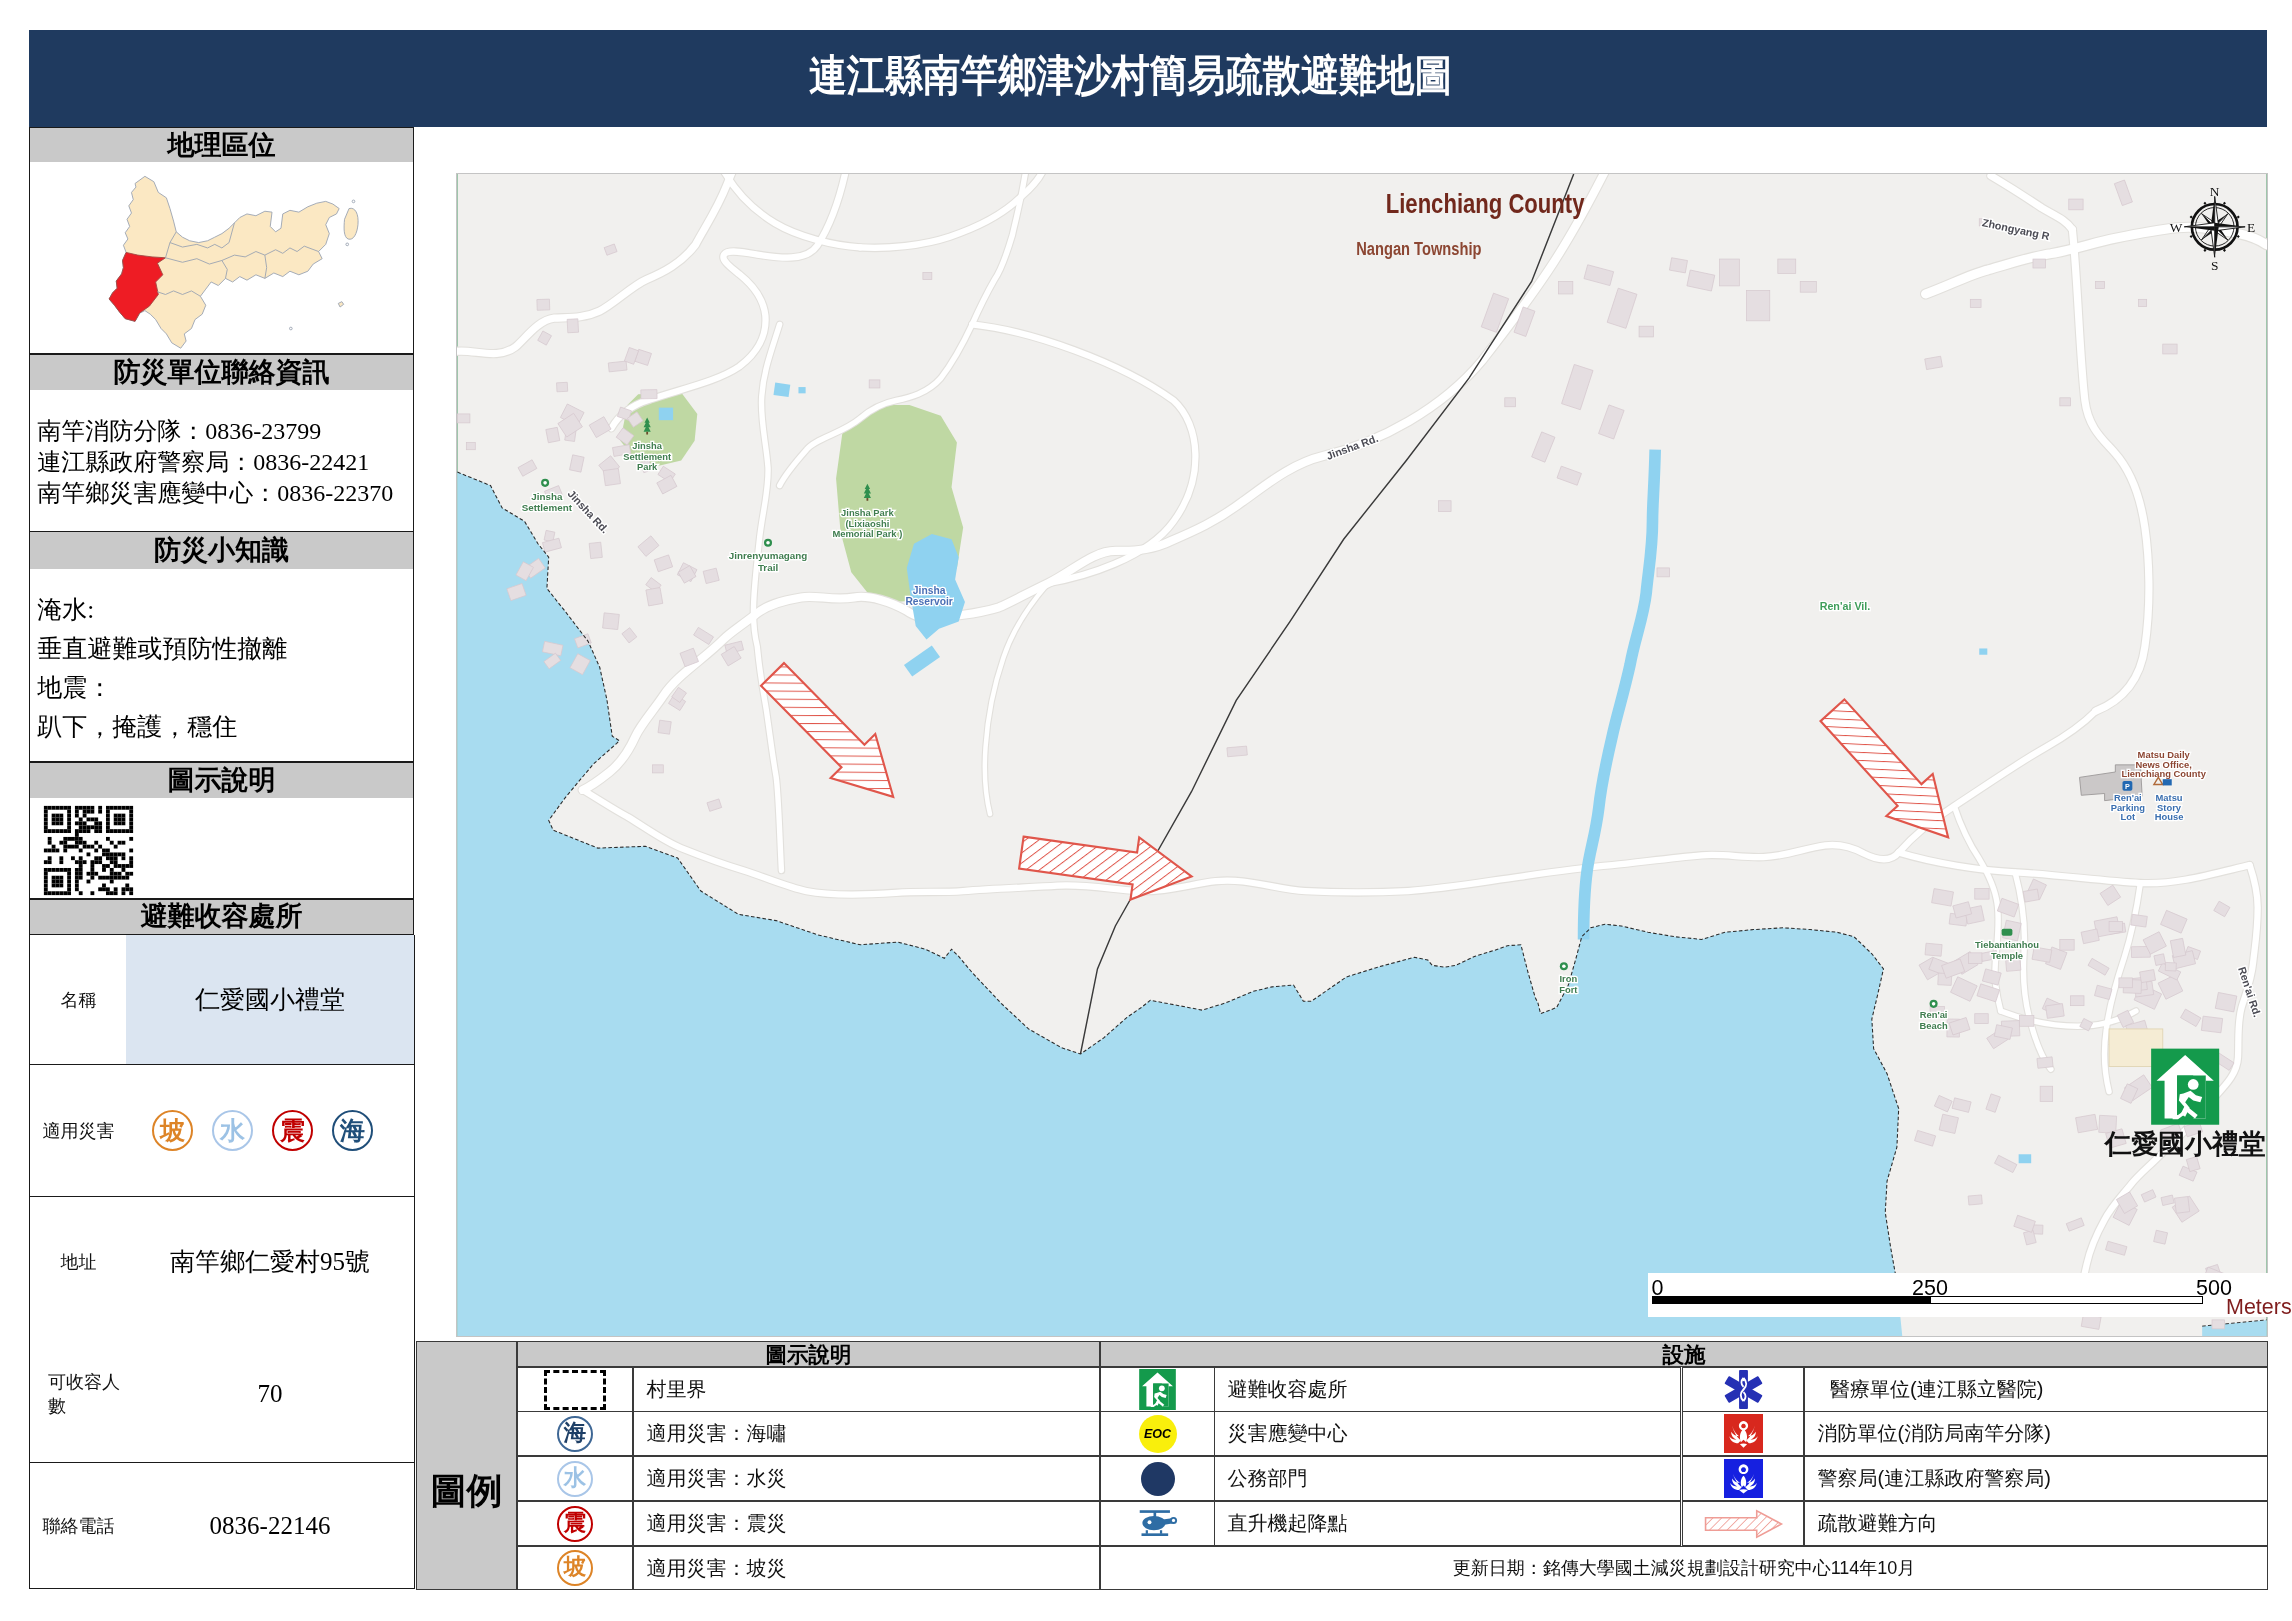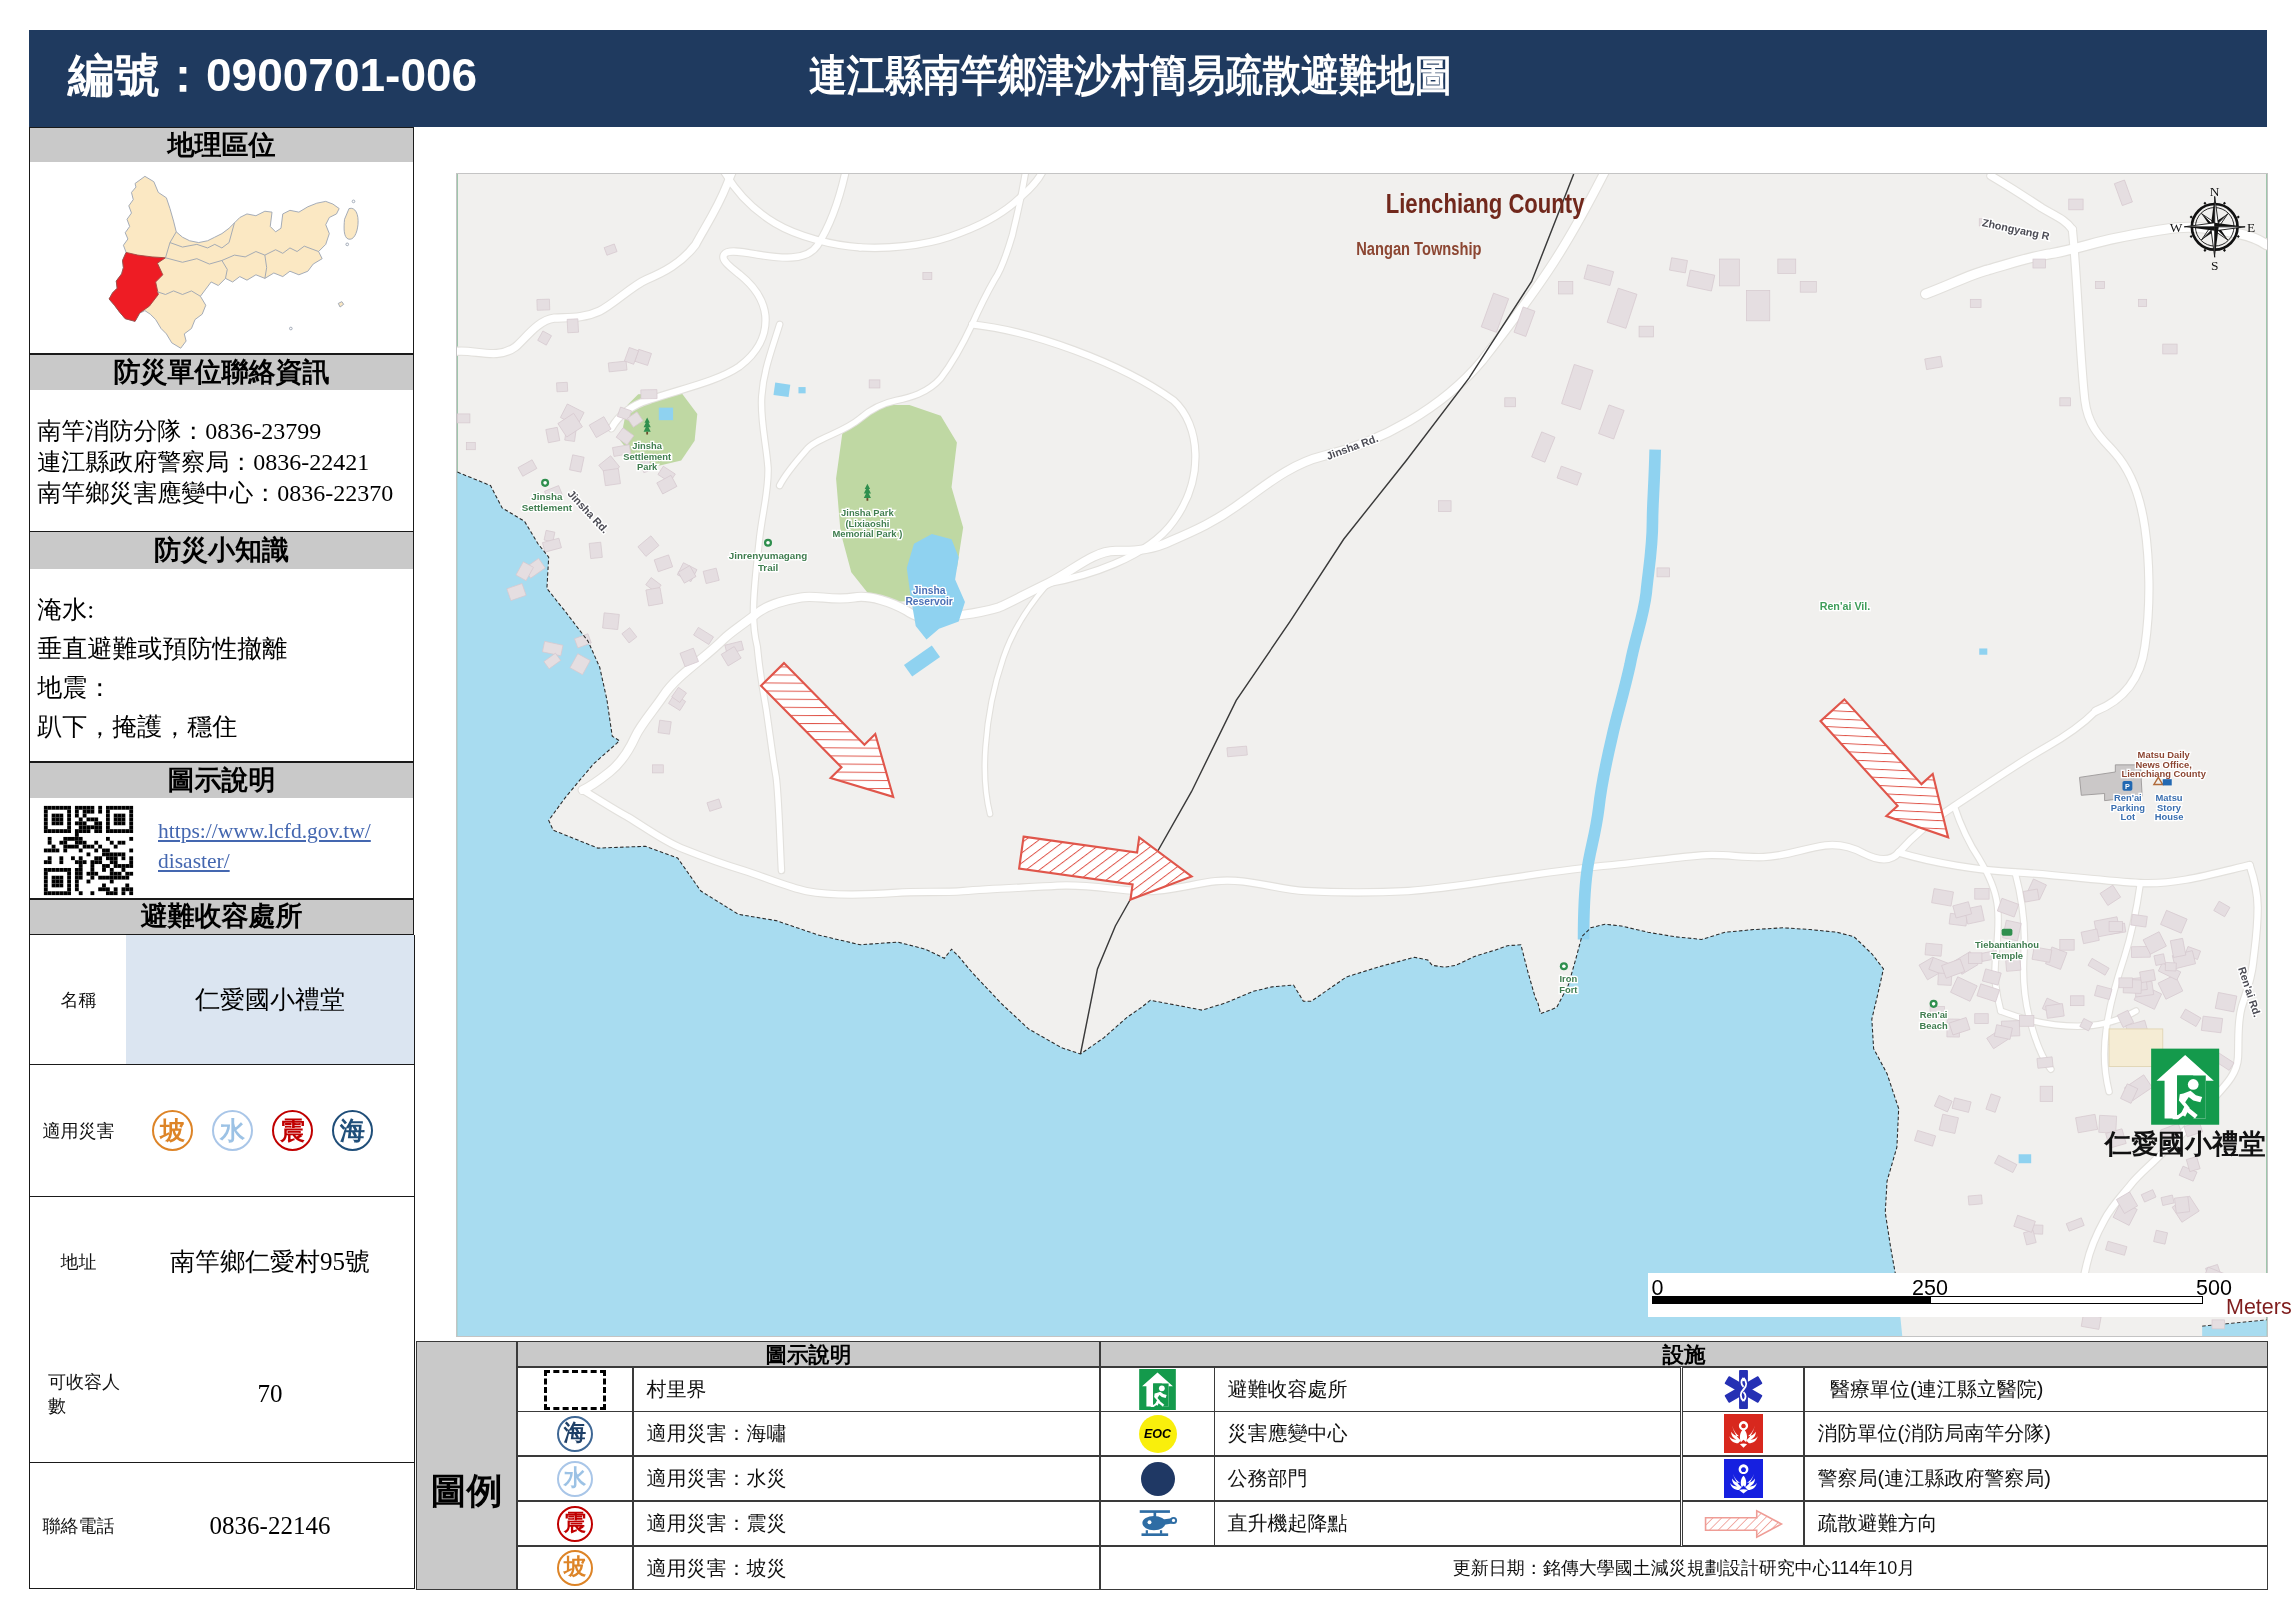--- a/index.html
+++ b/index.html
@@ -19,21 +19,20 @@
 .hz{display:inline-block;width:41px;height:41px;border-radius:50%;text-align:center;font-weight:bold;box-sizing:border-box;font-family:"Liberation Sans",sans-serif;}
 .lg{position:absolute;box-sizing:border-box;border:1.3px solid #3a3a3a;background:#fff;display:flex;align-items:center;}
 .lgh{background:#c9c9c9;font-weight:bold;justify-content:center;}
 .lgt{font-size:20px;color:#111;padding-left:12.5px;}
 .lgc{justify-content:center;}
 #map{left:457px;top:154px;width:1810px;height:1162px;background:#15803d;outline:0.9px solid #c4c4c4;margin-top:20px;}
 </style>
 </head>
 <body>
 <div id="hdr" class="abs">
-  <div class="id">編號：0900701-006</div>
   <div class="ttl">連江縣南竿鄉津沙村簡易疏散避難地圖</div>
 </div>
 
 <div class="abs sec" style="top:127px;height:37px;line-height:34px;">地理區位</div>
 <div class="abs sbox" style="top:162px;height:192px;" id="islandbox"><svg width="382" height="188" viewBox="0 0 426 210">
 <path d="M117,24 L128,16 L138,22 L143,34 L152,40 L156,52 L160,66 L163,78 L170,84 L178,88 L188,90 L198,88 L206,84 L214,80 L222,74 L228,68 L234,62 L242,58 L252,60 L262,55 L270,56 L268,72 L274,78 L280,74 L282,58 L290,54 L300,56 L310,50 L320,46 L330,44 L338,47 L345,52 L342,58 L334,62 L330,70 L334,80 L330,92 L322,100 L326,108 L316,114 L310,122 L300,126 L290,122 L282,128 L272,124 L262,130 L252,126 L242,132 L234,128 L226,134 L218,130 L210,138 L202,134 L196,142 L190,150 L196,160 L192,170 L184,176 L180,186 L172,192 L174,200 L168,208 L158,202 L152,192 L146,186 L140,176 L134,170 L128,166 L122,169 L117,178 L106,175 L100,168 L94,160 L88,153 L92,146 L97,141 L96,133 L102,125 L104,118 L103,110 L107,101 L104,93 L109,86 L106,79 L111,72 L108,64 L113,57 L110,49 L115,42 L113,34 L118,28 Z" fill="#fbe8c3" stroke="#9aa3b2" stroke-width="1"></path>
 <path d="M151,107 L142,113 L148,126 L140,134 L143,148 L133,161 L123,168 L122,169 L117,178 L106,175 L100,168 L94,160 L88,153 L92,146 L97,141 L96,133 L102,125 L104,118 L103,110 L107,101 L120,104 L136,106 Z" fill="#ee1c24" stroke="#a04a45" stroke-width="1"></path>
 <path d="M163,78 L156,90 L151,107" fill="none" stroke="#9aa3b2" stroke-width="1"></path>
 <path d="M151,107 L170,112 L186,108 L200,114 L214,110" fill="none" stroke="#9aa3b2" stroke-width="1"></path>
 <path d="M156,90 L170,95 L186,92 L198,96 L206,92 L214,96 L222,90 L228,68" fill="none" stroke="#9aa3b2" stroke-width="1"></path>
@@ -308,21 +307,20 @@
 <rect x="22.8" y="96.7" width="4.3" height="4.3" fill="#000"></rect>
 <rect x="27.1" y="96.7" width="4.3" height="4.3" fill="#000"></rect>
 <rect x="40.1" y="96.7" width="4.3" height="4.3" fill="#000"></rect>
 <rect x="53.2" y="96.7" width="4.3" height="4.3" fill="#000"></rect>
 <rect x="70.6" y="96.7" width="4.3" height="4.3" fill="#000"></rect>
 <rect x="74.9" y="96.7" width="4.3" height="4.3" fill="#000"></rect>
 <rect x="79.3" y="96.7" width="4.3" height="4.3" fill="#000"></rect>
 <rect x="88.0" y="96.7" width="4.3" height="4.3" fill="#000"></rect>
 <rect x="96.7" y="96.7" width="4.3" height="4.3" fill="#000"></rect>
 </svg></div>
-    <div id="qrurl">https://www.lcfd.gov.tw/<br>disaster/</div>
   </div>
 <div class="abs sec" style="top:899px;height:36px;line-height:33px;">避難收容處所</div>
 
 <div class="tlab" style="top:935px;height:130px;">名稱</div>
 <div class="tval" style="top:935px;height:130px;background:#dbe5f1;">仁愛國小禮堂</div>
 <div class="tlab" style="top:1065px;height:132px;">適用災害</div>
 <div class="tval" style="top:1065px;height:132px;gap:19px;justify-content:flex-start;padding-left:26px;" id="hzrow">
   <span class="hz" style="color:#dd8427;border:2.7px solid #dd8427;font-size:25px;line-height:37px;">坡</span>
   <span class="hz" style="color:#9cc2e5;border:2.7px solid #a9c6e8;font-size:25px;line-height:37px;">水</span>
   <span class="hz" style="color:#c00000;border:2.7px solid #c00000;font-size:25px;line-height:37px;">震</span>

